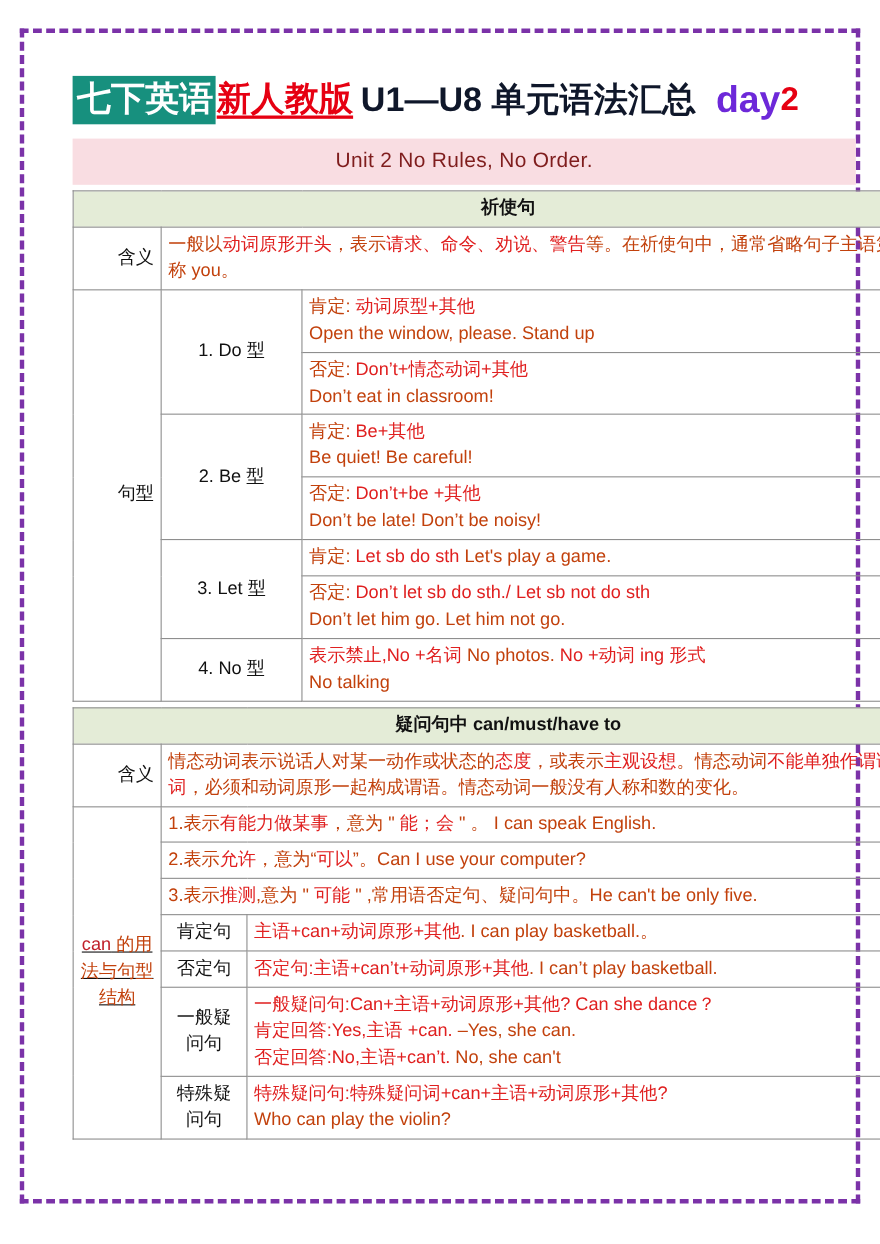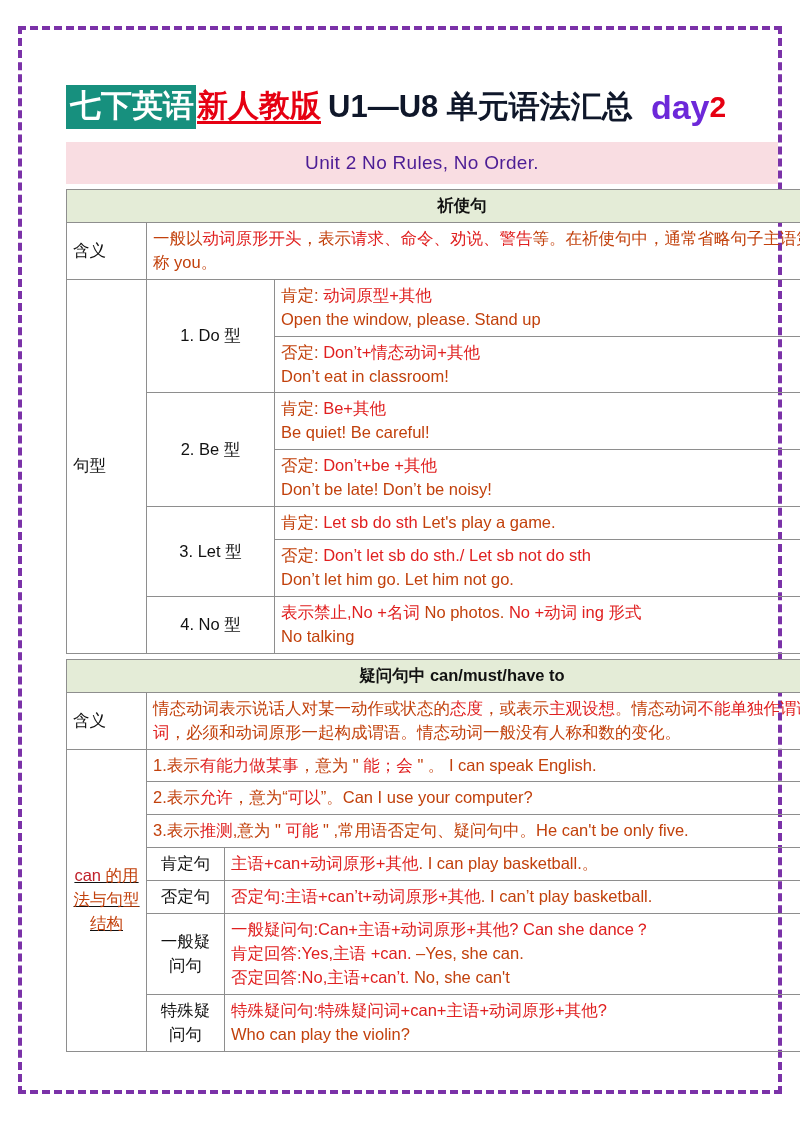--- a/index.html
+++ b/index.html
@@ -18,21 +18,21 @@
     left: 18px;
     top: 26px;
     width: 764px;
     height: 1068px;
     border: 4px dashed #7b32a8;
     box-sizing: border-box;
   }
   .inner {
     position: absolute;
     left: 44px;
-    top: 48px;
+    top: 32px;
     width: 712px;
   }
 
   
   .title {
     height: 58px;
     display: flex;
     align-items: center;
     white-space: nowrap;
     font-size: 31px;
@@ -65,21 +65,21 @@
 
   
   .unit-banner {
     margin-top: 6px;
     background: #f9dde2;
     height: 42px;
     display: flex;
     align-items: center;
     justify-content: center;
     font-size: 19px;
-    color: #4c1d95;
+    color: #7f1d1d;
     letter-spacing: .3px;
   }
 
   
   table.grid {
     border-collapse: collapse;
     width: 792px;
     table-layout: fixed;
     margin-top: 5px;
   }
@@ -93,21 +93,21 @@
   }
   td.sec-head {
     background: #e4ecd7;
     text-align: center;
     font-weight: bold;
     font-size: 19px;
     padding: 7px 4px;
     color: #111;
   }
   td.lbl {
-    text-align: left;
+    text-align: right;
     font-size: 17px;
     color: #111;
   }
   td.lbl-purple {
     text-align: center;
     color: #6a2f9e;
     font-size: 17px;
   }
   td.lbl-can {
     text-align: center;

